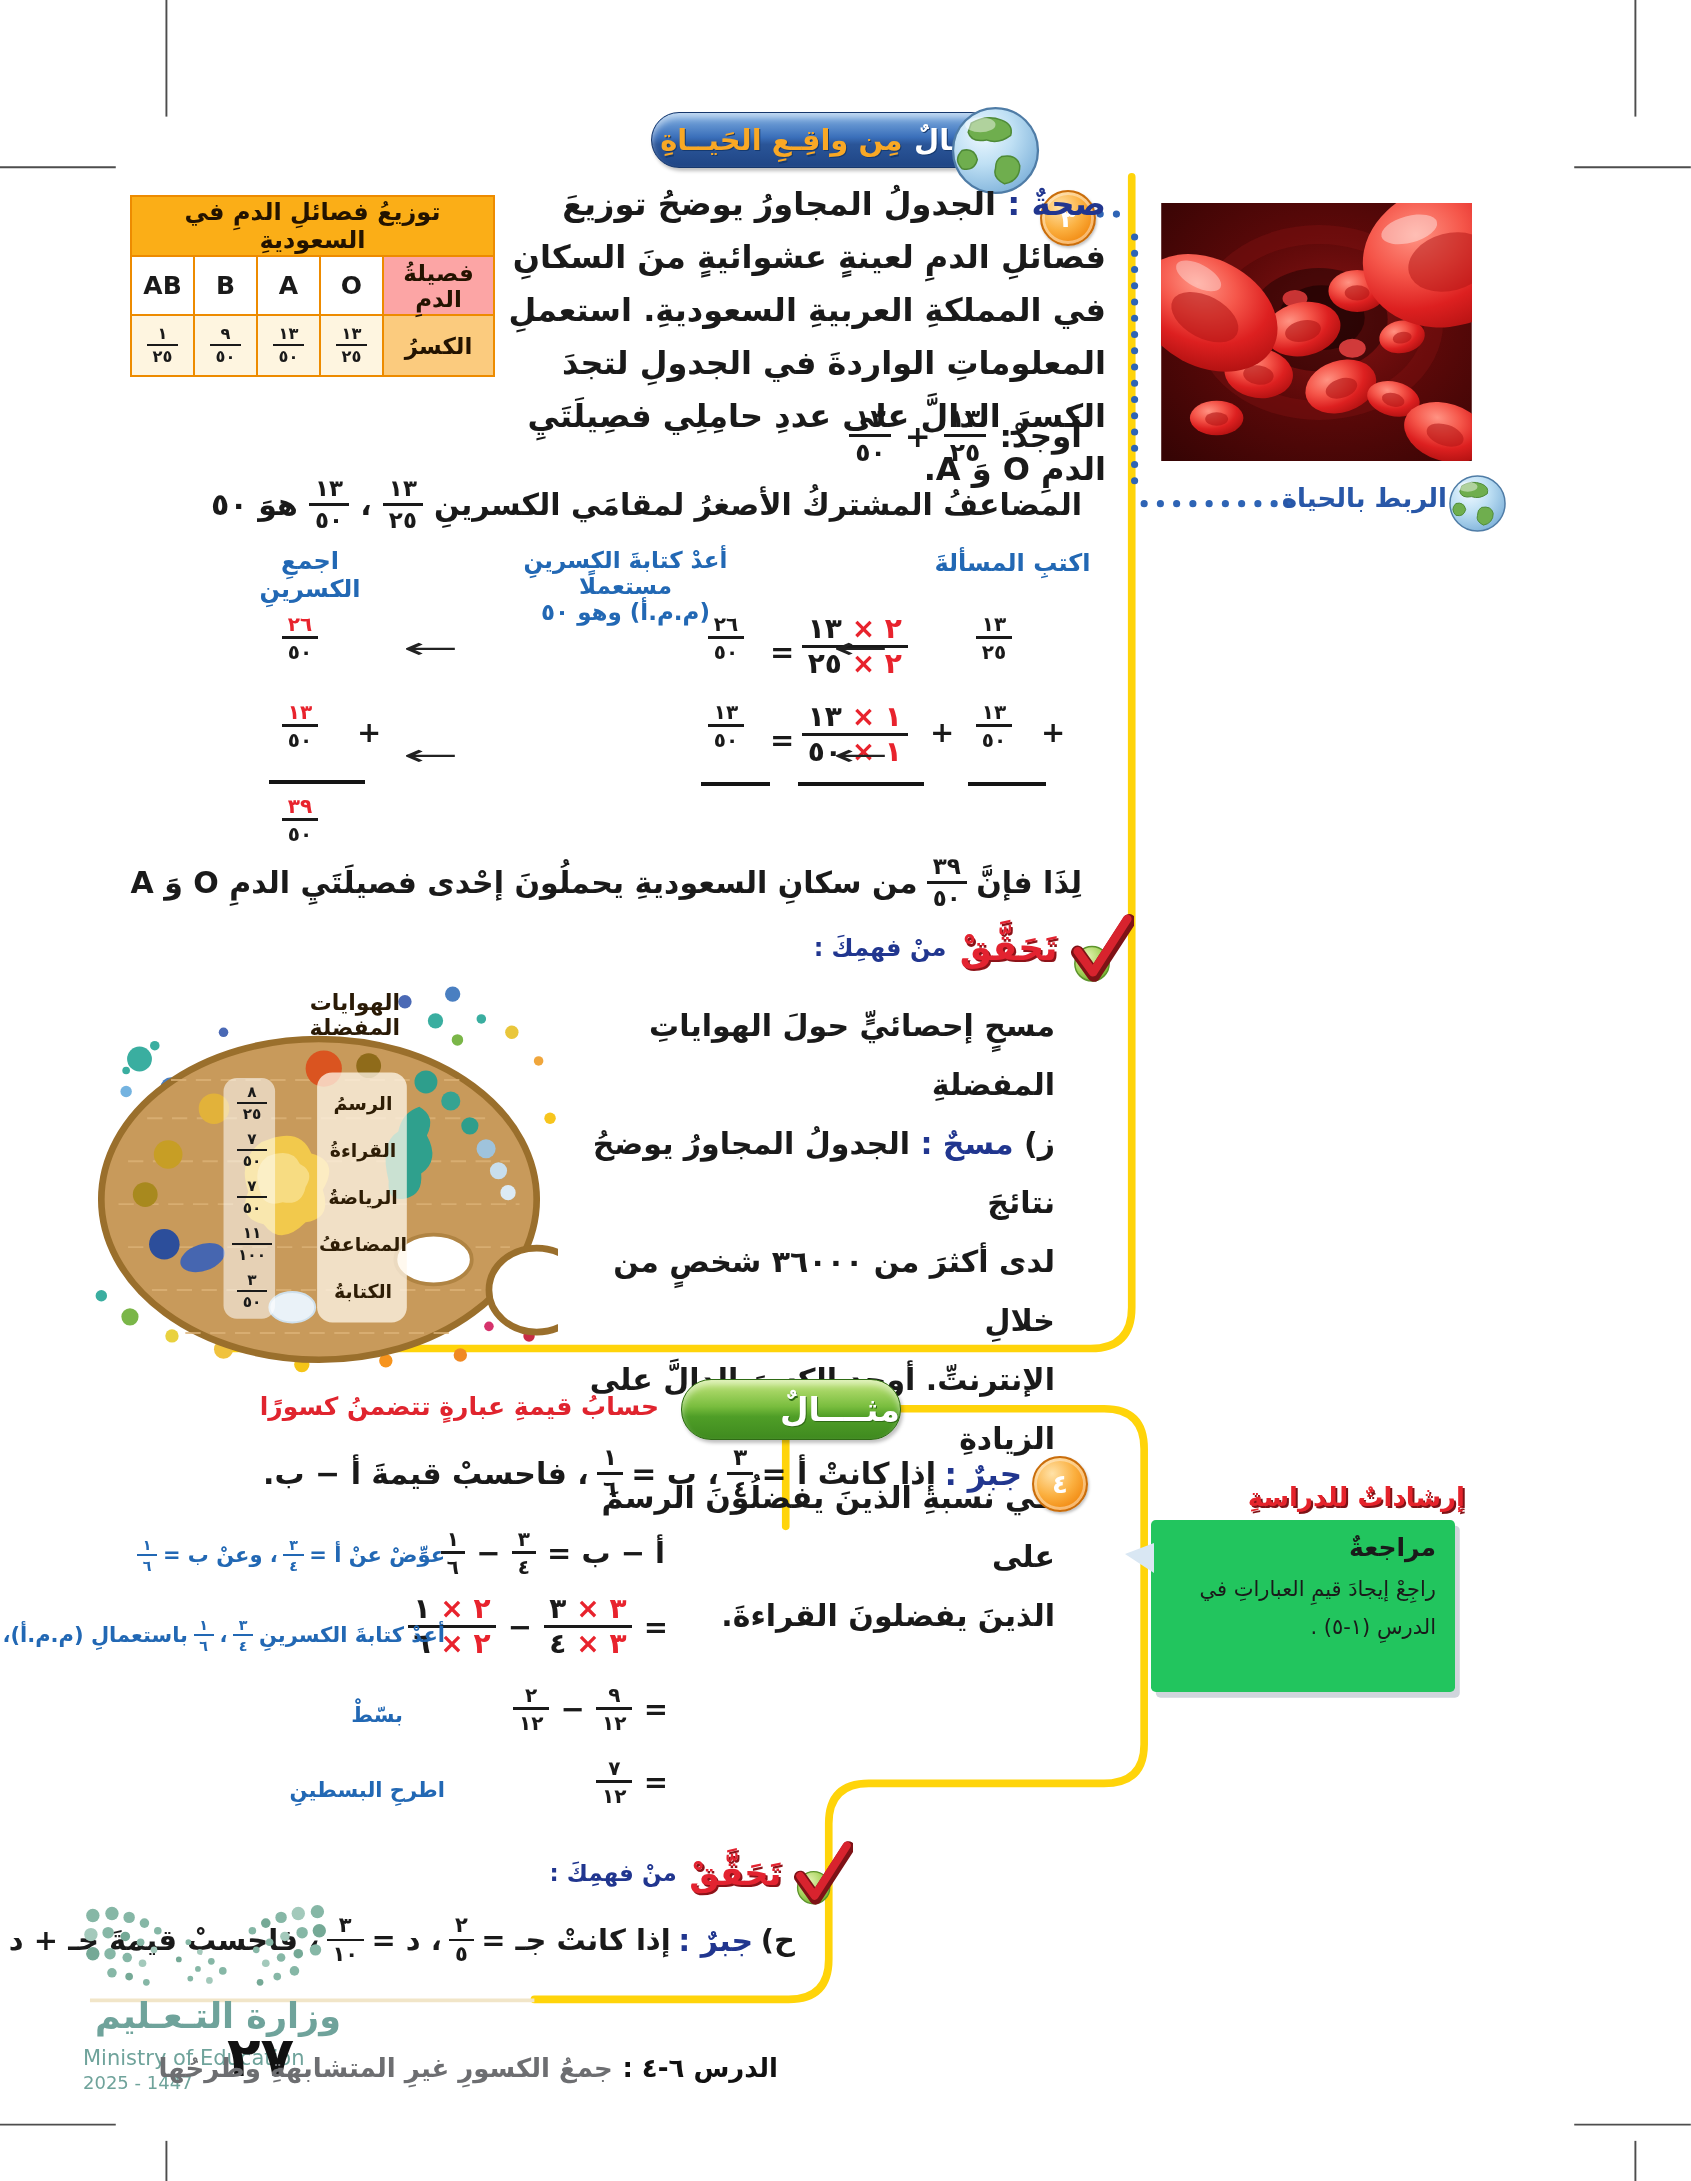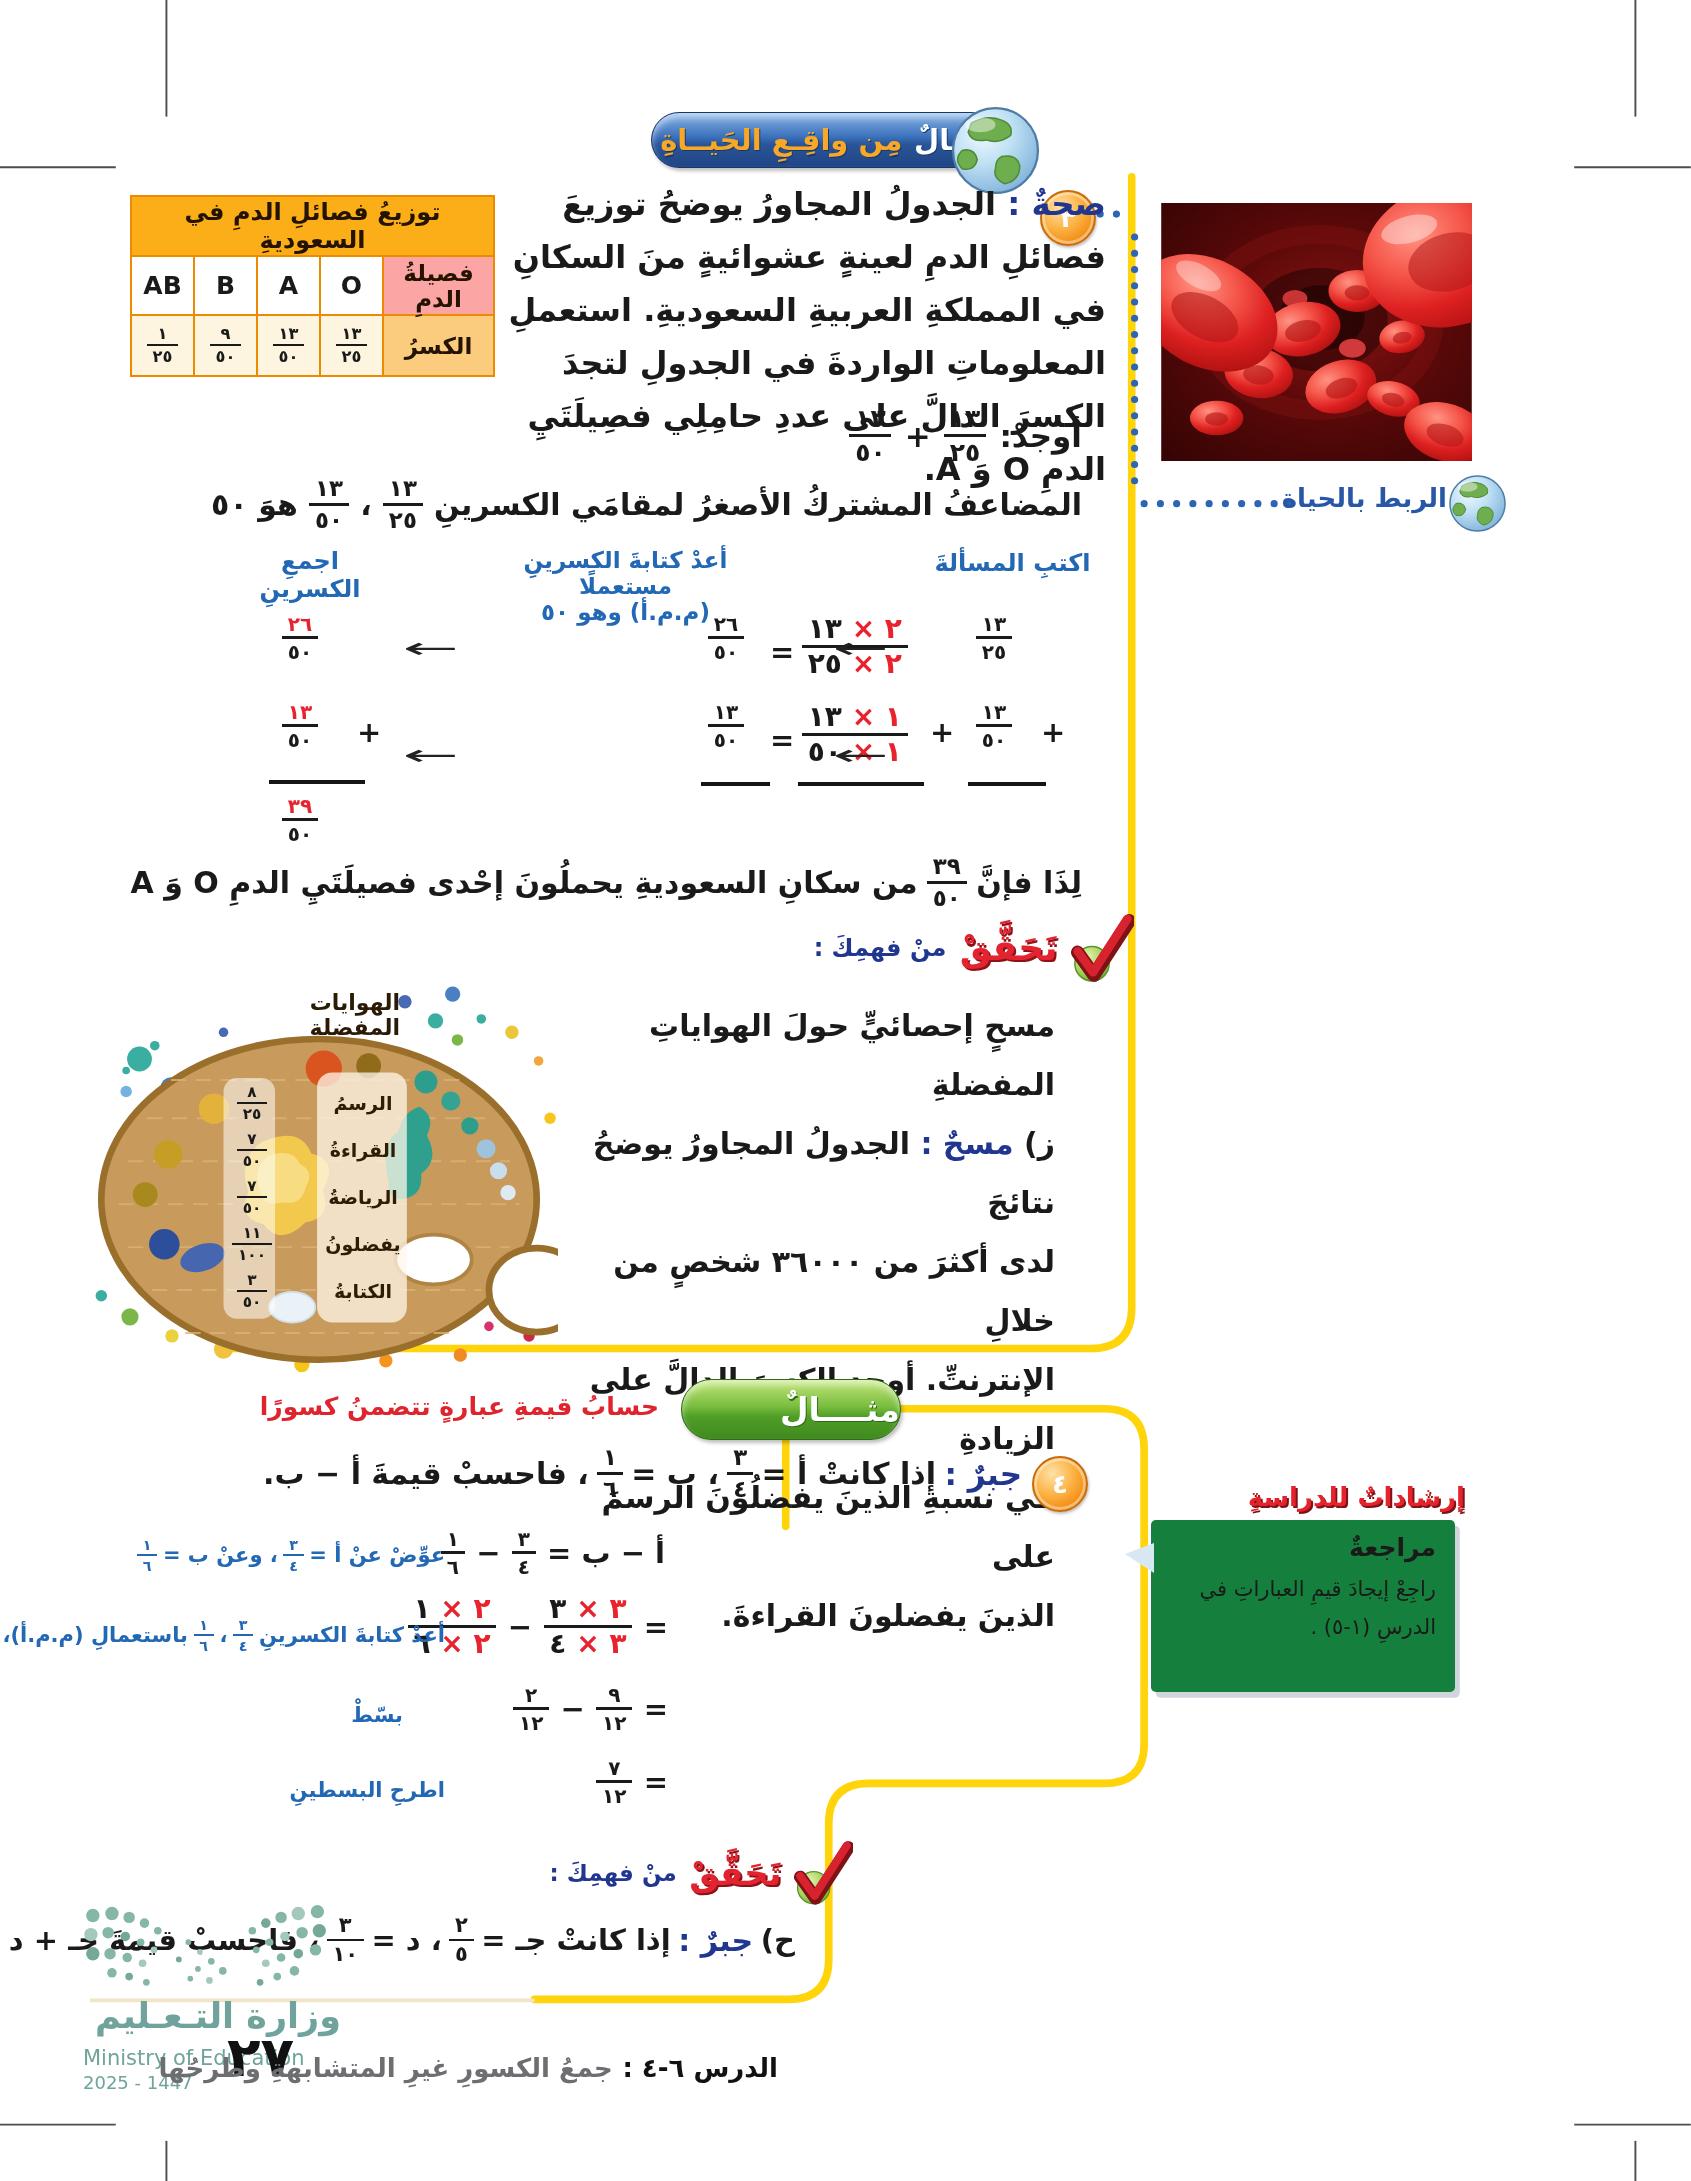--- a/index.html
+++ b/index.html
@@ -40,21 +40,21 @@
   .eqsign{position:absolute;font-size:29px;font-weight:700;}
   
   .blood-table{border-collapse:collapse;direction:rtl;}
   .blood-table td{border:2.9px solid #ed8b00;text-align:center;vertical-align:middle;}
   .t-title{background:#fbae17;color:#231300;font-weight:700;font-size:24px;height:54px;}
   .t-head{background:#fca5a5;color:#231300;font-weight:700;font-size:23px;width:107px;height:55px;}
   .t-head2{background:#fbcb7e;color:#231300;font-weight:700;font-size:23px;width:107px;height:57px;}
   .t-letter{background:#fff;font-size:25px;font-weight:700;width:59px;}
   .t-frac{background:#fef5e0;}
   
-  .bubble{position:absolute;background:#15803d;border-radius:4.8px;box-shadow:4.8px 5.7px 0 rgba(120,135,155,.35);}
+  .bubble{position:absolute;background:#22c55e;border-radius:4.8px;box-shadow:4.8px 5.7px 0 rgba(120,135,155,.35);}
   .bubble .tail{position:absolute;left:-26px;top:23px;width:0;height:0;border-top:11.5px solid transparent;border-bottom:19px solid transparent;border-right:29px solid #d9e7f3;}
   .tiptitle{color:#e5232b;font-weight:800;font-size:26px;text-shadow:1.9px 2.4px 0 #7e1216;}
 </style>
 </head>
 <body>
 
 <div id="page">
 
   <svg width="0" height="0" style="position:absolute" aria-hidden="true">
     <defs>
@@ -361,21 +361,21 @@
     </g>
     <rect x="150" y="108" width="54" height="252" rx="14" fill="#ffffff" opacity=".55"></rect>
     <rect x="248" y="102" width="94" height="262" rx="16" fill="#fff7ea" opacity=".75"></rect>
   </svg>
   <div class="abs" style="left:229px;top:990px;width:172px;text-align:right;font-size:22px;font-weight:700;color:#2a1a06;">الهوايات المفضلة</div>
 
   <div class="abs" style="left:320px;top:1080px;width:88px;text-align:center;">
     <div style="height:47px;line-height:47px;font-size:19px;font-weight:700;color:#2e1d05;">الرسمُ</div>
     <div style="height:47px;line-height:47px;font-size:19px;font-weight:700;color:#2e1d05;">القراءةُ</div>
     <div style="height:47px;line-height:47px;font-size:19px;font-weight:700;color:#2e1d05;">الرياضةُ</div>
-    <div style="height:47px;line-height:47px;font-size:19px;font-weight:700;color:#2e1d05;">يفضلونُ</div>
+    <div style="height:47px;line-height:47px;font-size:19px;font-weight:700;color:#2e1d05;">المضاعفُ</div>
     <div style="height:47px;line-height:47px;font-size:19px;font-weight:700;color:#2e1d05;">الكتابةُ</div>
   </div>
 
   <div class="abs" style="left:227px;top:1080px;width:52px;text-align:center;">
     <div style="height:47px;display:flex;align-items:center;justify-content:center;">
         <span class="frac f16">
           <span class="n">٨</span>
           <span class="bar"></span>
           <span class="d">٢٥</span>
         </span>

